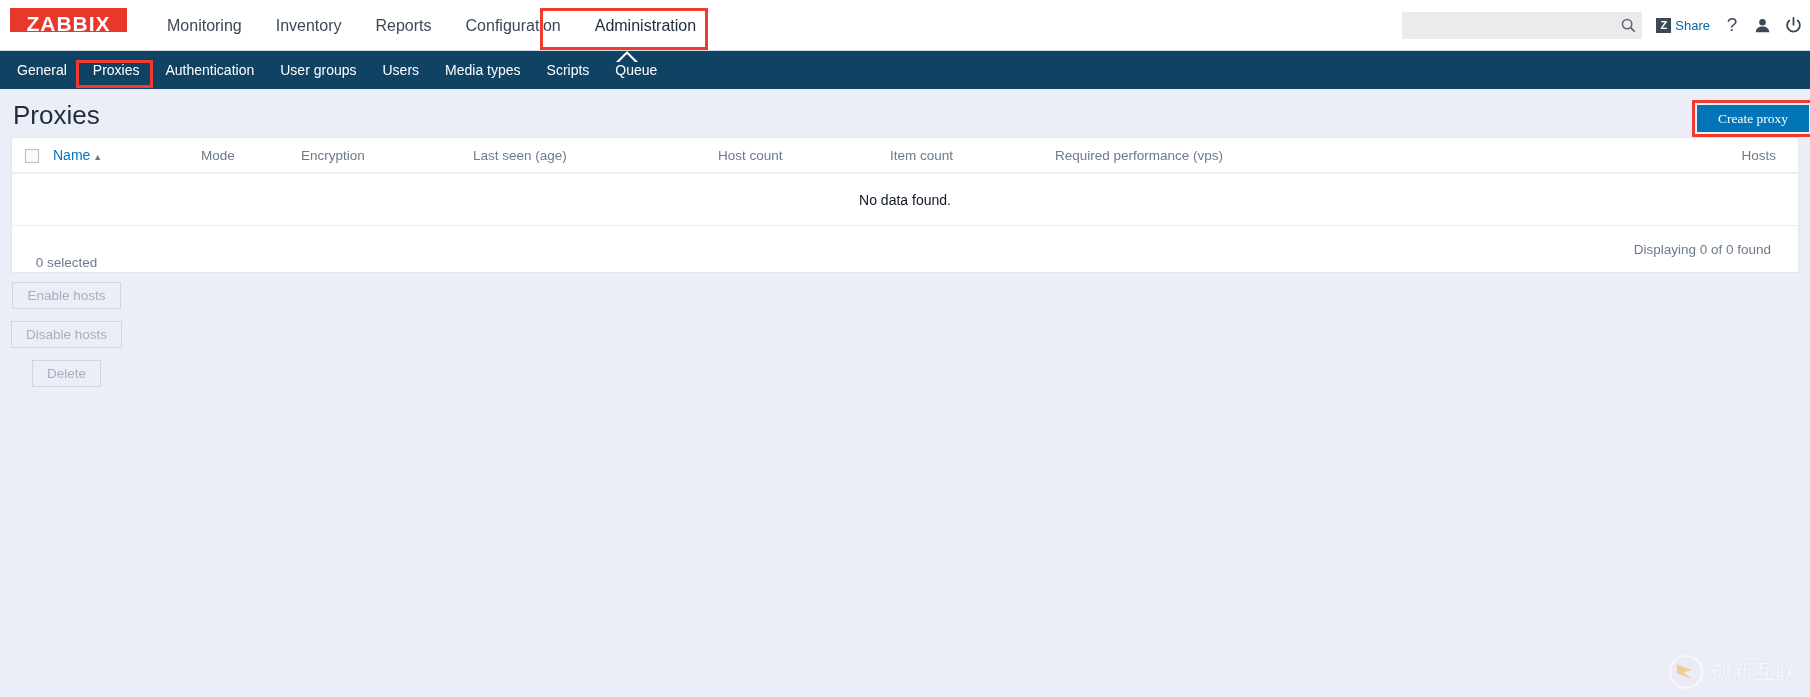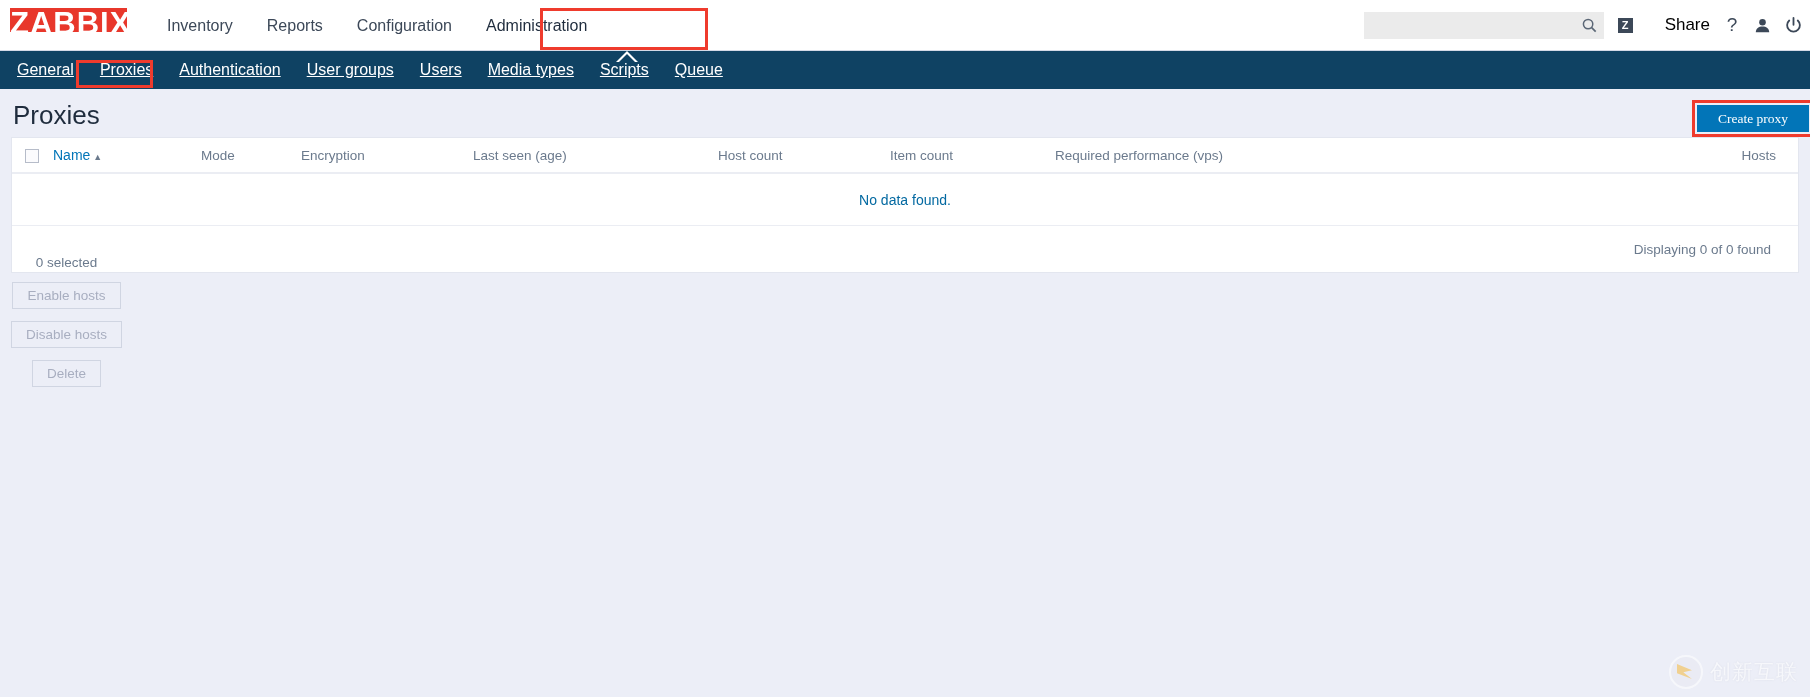--- a/index.html
+++ b/index.html
@@ -24,21 +24,21 @@
     background: #ffffff;
     border-bottom: 1px solid #d4d9e6;
     box-sizing: border-box;
   }
   #logo {
     position: absolute;
     left: 10px; top: 8px;
     width: 117px; height: 24px;
     background: #e8372b;
     color: #ffffff;
-    font-size: 31px;
+    font-size: 21px;
     font-weight: bold;
     letter-spacing: 1px;
     text-align: center;
     line-height: 32px;
     font-family: "Liberation Sans", sans-serif;
     box-sizing: border-box;
   }
   #main-nav {
     position: absolute;
     left: 150px; top: 0;
@@ -122,46 +122,44 @@
   #share-z {
     width: 15px; height: 15px;
     background: #3c4858;
     color: #ffffff;
     font-size: 11px;
     font-weight: bold;
     line-height: 15px;
     text-align: center;
   }
   #share-label {
-    font-size: 17px;
-    color: #000000;
-    margin-left: 28px;
+    font-size: 13px;
+    color: #0369a1;
   }
   #help-btn { font-size: 19px; color: #3c4858; width: 16px; }
 
   
   #sub-nav {
     position: absolute;
     left: 0; top: 51px;
     width: 1810px;
     height: 38px;
     background: #0f4263;
     display: flex;
     align-items: center;
     padding-left: 4px;
     box-sizing: border-box;
   }
   .subnav-item {
-    font-size: 16px;
+    font-size: 14px;
     color: #ffffff;
     padding: 0 13px;
     line-height: 38px;
     white-space: nowrap;
     cursor: pointer;
-    text-decoration: underline;
   }
   #nav-arrow {
     position: absolute;
     left: 616px; top: 51px;
     width: 0; height: 0;
     border-left: 11px solid transparent;
     border-right: 11px solid transparent;
     border-bottom: 11px solid #ffffff;
     pointer-events: none;
   }
@@ -258,21 +256,21 @@
   }
   #sort-arrow {
     color: #6b7a8d;
     font-size: 9px;
     margin-left: 3px;
   }
   #no-data-cell {
     height: 49px;
     text-align: center;
     font-size: 14px;
-    color: #0369a1;
+    color: #0f172a;
     border-bottom: 1px solid #ebedf3;
   }
   #footer-cell {
     height: 44px;
     text-align: right;
     padding-right: 27px;
     font-size: 13.5px;
     color: #6b7a8d;
   }
 
@@ -342,20 +340,21 @@
     text-shadow: 0 0 2px #c9ccd9;
   }
 </style>
 </head>
 <body>
 
 <div id="top-header">
   <div id="logo">ZABBIX</div>
 
   <div id="main-nav">
+    <div class="nav-item">Monitoring</div>
     <div class="nav-item">Inventory</div>
     <div class="nav-item">Reports</div>
     <div class="nav-item">Configuration</div>
     <div class="nav-item active">Administration</div>
   </div>
 
   <div id="header-tools">
     <div id="search-wrap">
       <input id="search-input" type="text" value="" placeholder="" style="">
       <div id="search-icon-btn">

